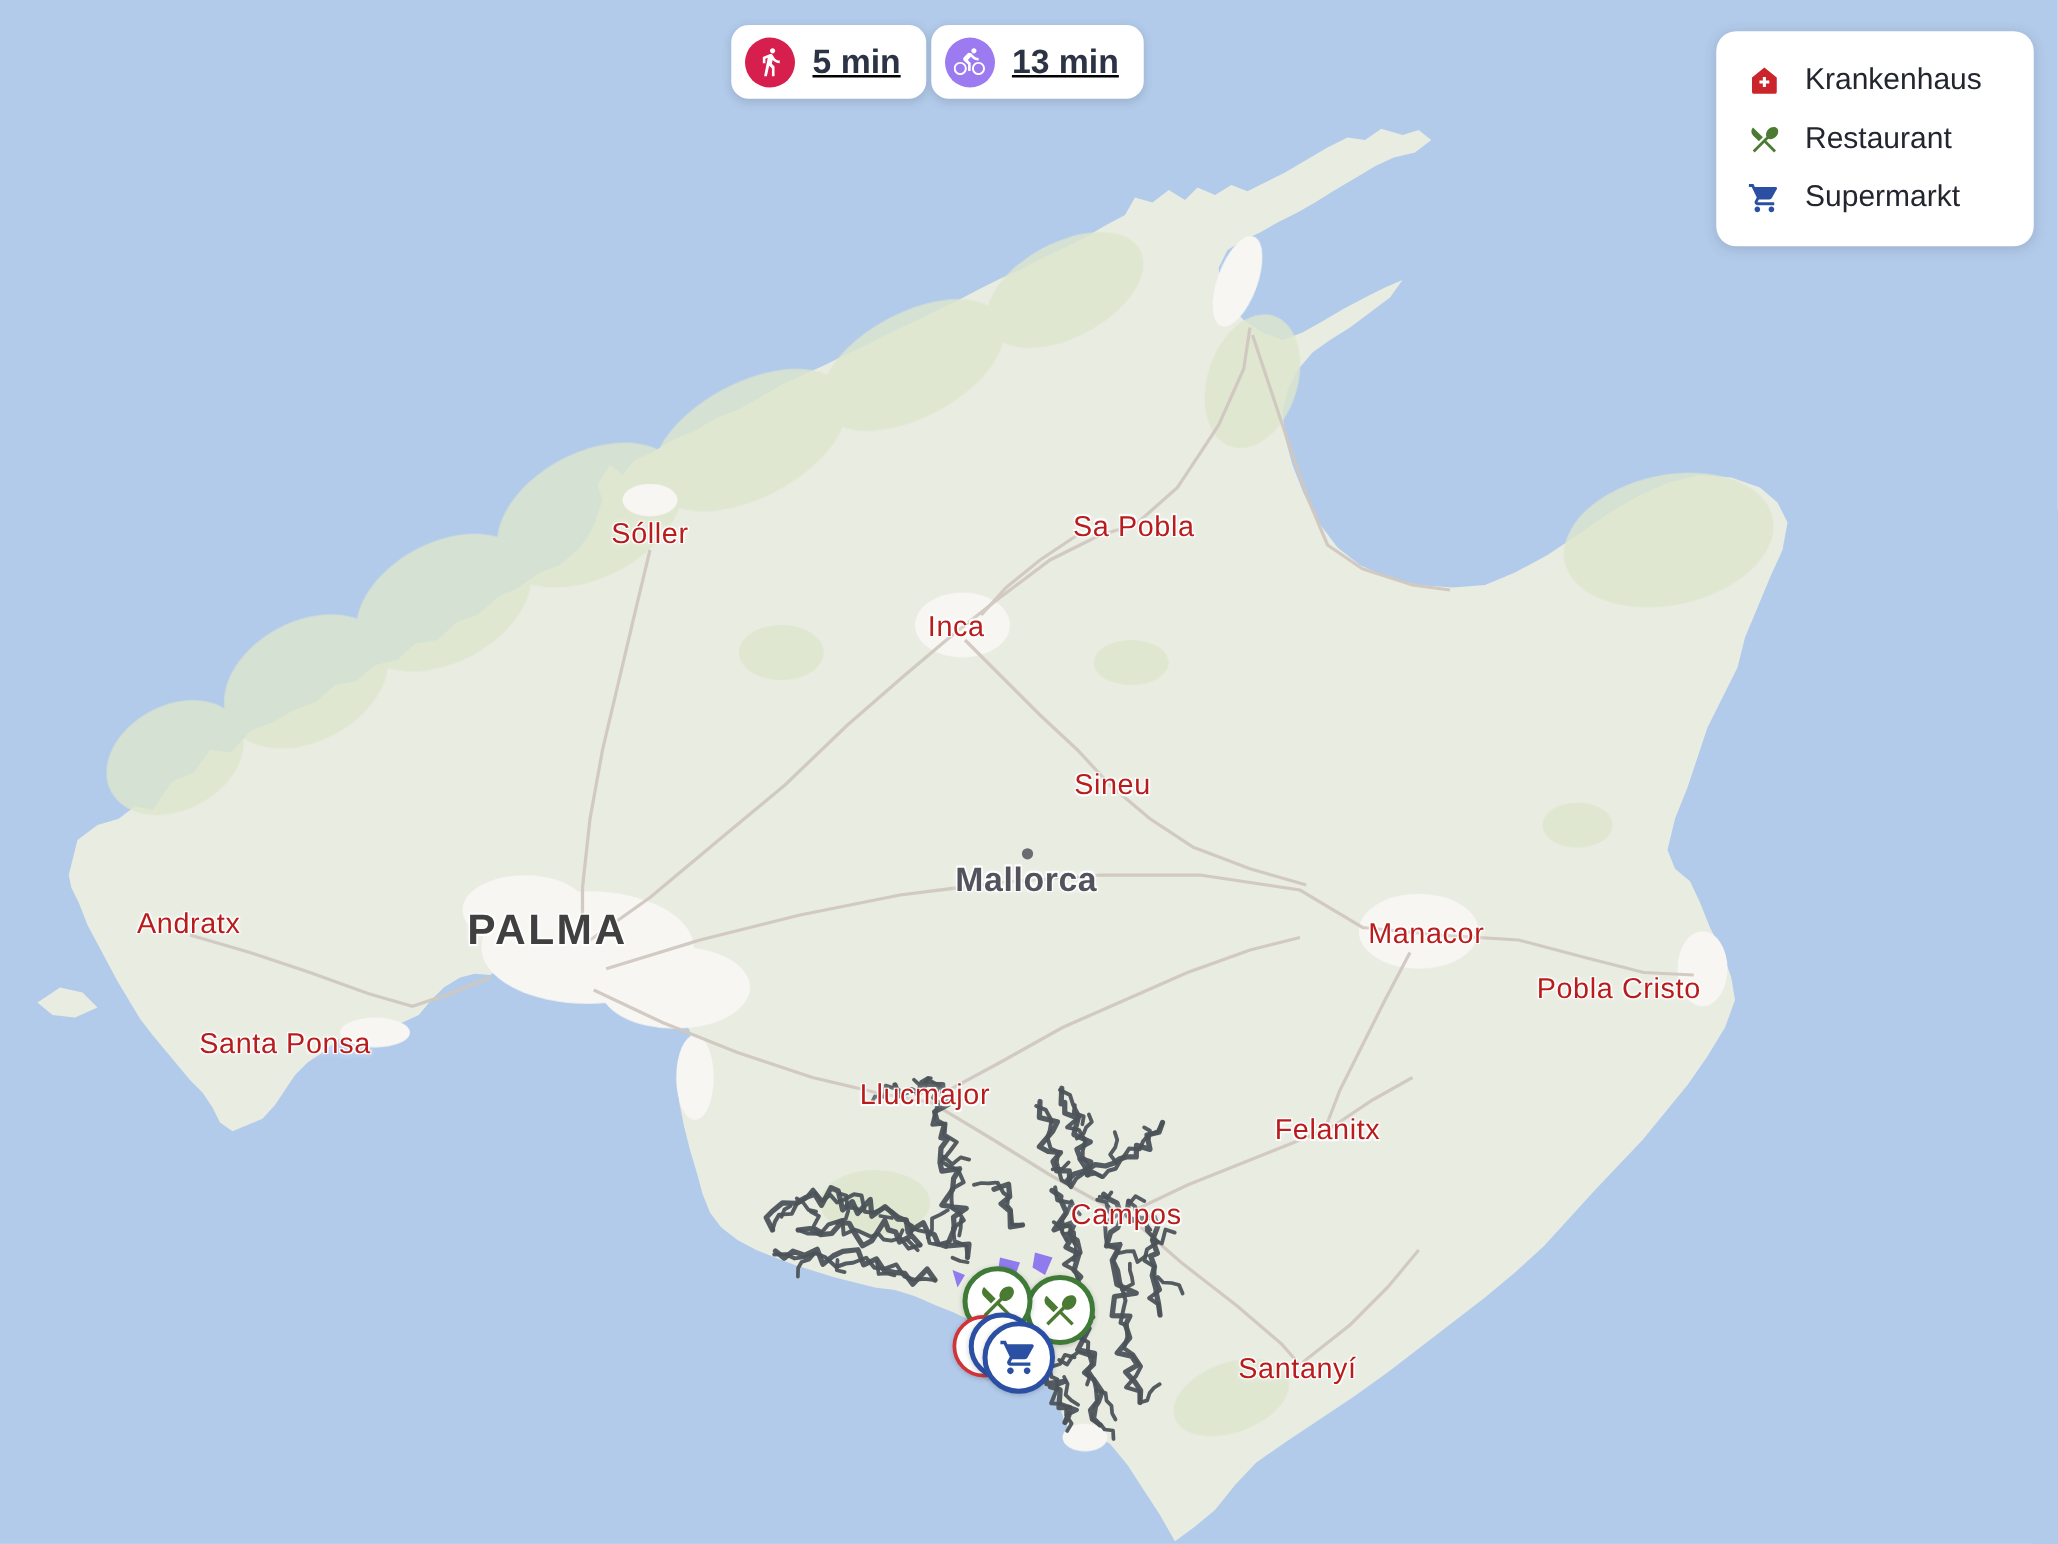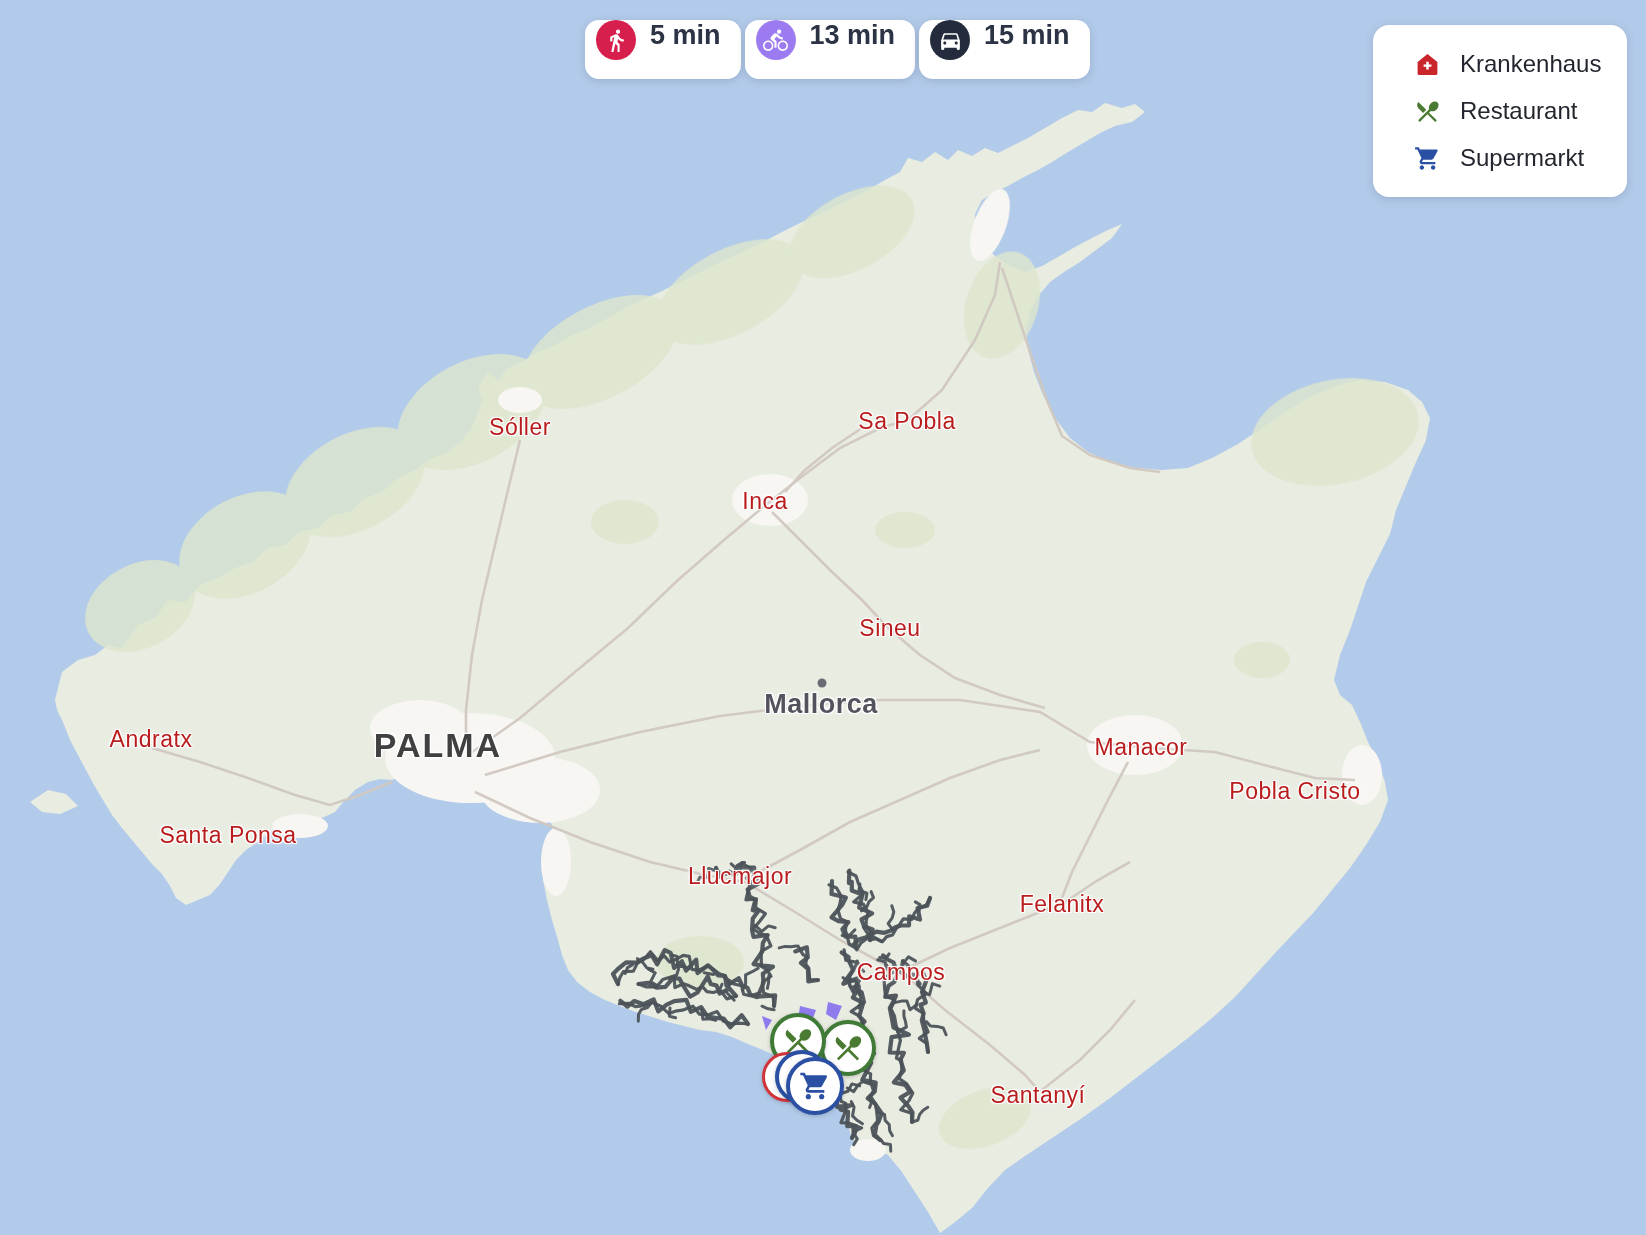--- a/index.html
+++ b/index.html
@@ -13,34 +13,34 @@
      color:#b91c1c;font-weight:400;letter-spacing:.5px;
      text-shadow:-1px -1px 0 #fff,1px -1px 0 #fff,-1px 1px 0 #fff,1px 1px 0 #fff,0 0 5px #fff;}
   .lbl-town{font-size:23px;}
   .lbl-region{font-size:27px;font-weight:700;color:#53535e;text-align:right;}
   .lbl-capital{font-size:34px;font-weight:700;color:#404040;letter-spacing:2px;}
   .region-dot{position:absolute;width:9px;height:9px;border-radius:50%;background:#6b6b74;
      transform:translate(-50%,-50%);}
 
   
   .chips{position:absolute;left:585px;top:20px;display:flex;gap:4px;}
-  .chip{display:flex;align-items:flex-start;gap:14px;height:59px;padding:0 20px 0 11px;
-     background:#fff;border-radius:14px;box-shadow:0 2px 8px rgba(40,50,80,.18);}
+  .chip{display:flex;align-items:center;gap:14px;height:59px;padding:0 20px 0 11px;
+     background:#fff;border-radius:14px;box-shadow:0 2px 8px rgba(40,50,80,.18);text-decoration:underline;}
   .chip .ico{width:40px;height:40px;border-radius:50%;display:flex;align-items:center;justify-content:center;flex:0 0 auto;}
   .chip .ico svg{width:25px;height:25px;}
   .chip .txt{font-size:27px;font-weight:600;color:#2b3344;}
   .ico-walk{background:#d61f4c;}
   .ico-bike{background:#9c7bf0;}
   .ico-car{background:#232b3d;}
 
   
   .legend{position:absolute;left:1373px;top:25px;width:254px;height:172px;background:#fff;
      border-radius:16px;box-shadow:0 2px 10px rgba(40,50,80,.18);
      display:flex;flex-direction:column;justify-content:space-evenly;padding:6px 0;box-sizing:border-box;}
-  .legrow{display:flex;align-items:center;gap:19px;padding-left:41px;}
+  .legrow{display:flex;align-items:center;gap:19px;padding-left:25px;}
   .legrow svg{width:27px;height:27px;flex:0 0 auto;}
   .legrow .txt{font-size:24px;color:#23262e;font-weight:500;}
 
   
   .marker{position:absolute;border-radius:50%;background:#fff;box-sizing:border-box;
      display:flex;align-items:center;justify-content:center;box-shadow:0 1px 4px rgba(30,40,60,.25);}
   .mk-restaurant{width:56px;height:56px;border:4px solid #3f7b37;}
   .mk-restaurant svg{width:32px;height:32px;}
   .mk-hospital{width:50px;height:50px;border:3px solid #d13438;}
   .mk-super{width:54px;height:54px;border:4px solid #2b4fa2;}
@@ -254,28 +254,20 @@
       <span class="txt">5 min</span>
     </div>
     <div class="chip">
       <span class="ico ico-bike">
         <svg viewBox="0 0 24 24">
             <path fill="#fff" d="M15.5 5.5c1.1 0 2-.9 2-2s-.9-2-2-2-2 .9-2 2 .9 2 2 2zM5 12c-2.8 0-5 2.2-5 5s2.2 5 5 5 5-2.2 5-5-2.2-5-5-5zm0 8.5c-1.9 0-3.5-1.6-3.5-3.5s1.6-3.5 3.5-3.5 3.5 1.6 3.5 3.5-1.6 3.5-3.5 3.5zm5.8-10l2.4-2.4.8.8c1.3 1.3 3 2.1 5.1 2.1V9c-1.5 0-2.7-.6-3.6-1.5l-1.9-1.9c-.5-.4-1-.6-1.6-.6s-1.1.2-1.4.6L7.8 8.4c-.4.4-.6.9-.6 1.4 0 .6.2 1.1.6 1.4L11 14v5h2v-6.2l-2.2-2.3zM19 12c-2.8 0-5 2.2-5 5s2.2 5 5 5 5-2.2 5-5-2.2-5-5-5zm0 8.5c-1.9 0-3.5-1.6-3.5-3.5s1.6-3.5 3.5-3.5 3.5 1.6 3.5 3.5-1.6 3.5-3.5 3.5z"></path>
           </svg>
       </span>
       <span class="txt">13 min</span>
     </div>
-    <div class="chip">
-      <span class="ico ico-car">
-        <svg viewBox="0 0 24 24">
-            <path fill="#fff" d="M18.92 6.01C18.72 5.42 18.16 5 17.5 5h-11c-.66 0-1.21.42-1.42 1.01L3 12v8c0 .55.45 1 1 1h1c.55 0 1-.45 1-1v-1h12v1c0 .55.45 1 1 1h1c.55 0 1-.45 1-1v-8l-2.08-5.99zM6.5 16c-.83 0-1.5-.67-1.5-1.5S5.67 13 6.5 13s1.5.67 1.5 1.5S7.33 16 6.5 16zm11 0c-.83 0-1.5-.67-1.5-1.5s.67-1.5 1.5-1.5 1.5.67 1.5 1.5-.67 1.5-1.5 1.5zM5 11l1.5-4.5h11L19 11H5z"></path>
-          </svg>
-      </span>
-      <span class="txt">15 min</span>
-    </div>
   </div>
 
   <div class="legend">
     <div class="legrow">
       <svg viewBox="0 0 24 24">
         <path d="M12 2.6 3.2 9.8V20a1.4 1.4 0 0 0 1.4 1.4h14.8A1.4 1.4 0 0 0 20.8 20V9.8Z" fill="#c9252b"></path>
         <path d="M10.9 9.5h2.2v2.4h2.4v2.2h-2.4v2.4h-2.2v-2.4H8.5v-2.2h2.4Z" fill="#fff"></path>
       </svg>
       <span class="txt">Krankenhaus</span>
     </div>

